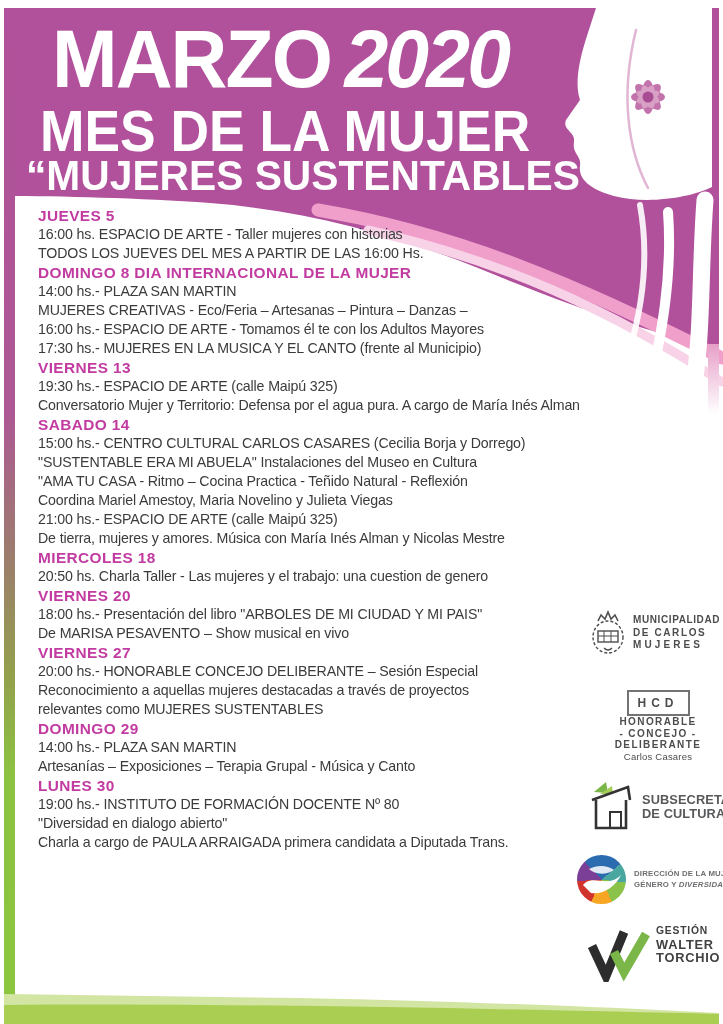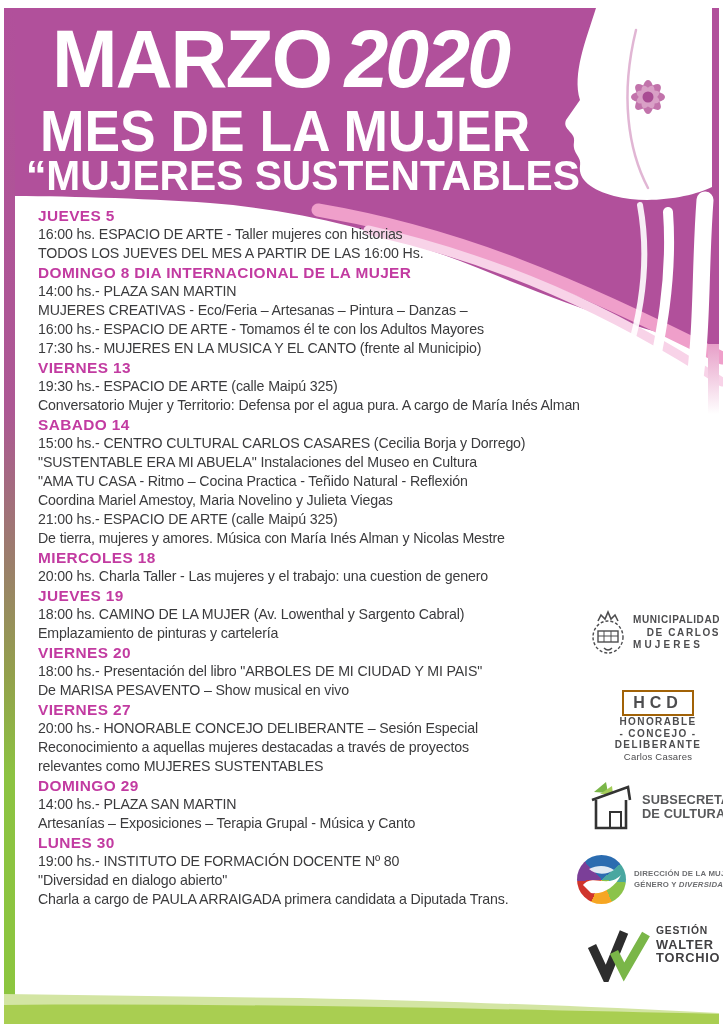--- a/index.html
+++ b/index.html
@@ -23,25 +23,25 @@
   
   .events{position:absolute;left:38px;top:206px;width:655px;z-index:2;}
   .event-day{height:19px;line-height:19px;font-size:15.4px;font-weight:bold;
              color:var(--day-pink,#c23ba1);letter-spacing:0.4px;white-space:nowrap;}
   .event-line{height:19px;line-height:19px;font-size:14.2px;
               color:var(--body-text,#3b3b3d);letter-spacing:-0.15px;white-space:nowrap;}
   
   .logo{position:absolute;z-index:2;color:var(--logo-gray,#4d4d4f);}
   .logo-muni{left:590px;top:608px;display:flex;align-items:center;gap:7px;}
   .logo-muni .txt{font-size:10px;font-weight:600;line-height:12.5px;letter-spacing:0.6px;}
-  .logo-muni .txt .l2{letter-spacing:1.6px;text-align:right;}
+  .logo-muni .txt .l2{letter-spacing:1.6px;}
   .logo-muni .txt .l3{letter-spacing:3.1px;}
   .logo-hcd{left:608px;top:690px;width:100px;text-align:center;}
-  .hcd-box{display:inline-block;border:2px solid #a16207;padding:0 9px;
-           font-size:16px;font-weight:600;letter-spacing:5px;line-height:22px;}
+  .hcd-box{display:inline-block;border:2px solid #737373;padding:0 9px;
+           font-size:12px;font-weight:600;letter-spacing:5px;line-height:22px;}
   .hcd-line{font-size:10px;font-weight:600;letter-spacing:1.4px;line-height:11.5px;}
   .hcd-sub{font-size:9.5px;letter-spacing:0.2px;line-height:12px;}
   .logo-cult{left:586px;top:780px;display:flex;align-items:center;gap:6px;}
   .logo-cult .txt{font-size:12.8px;font-weight:bold;line-height:14.5px;
                   color:#58595b;letter-spacing:0.1px;}
   .logo-mujer{left:577px;top:855px;display:flex;align-items:center;gap:8px;}
   .mujer-disc{position:relative;width:49px;height:49px;border-radius:50%;
     background:conic-gradient(#2b6cb0 0 14%,#49a7a0 14% 27%,#8bc34a 27% 43%,
                #f6a623 43% 57%,#d0342c 57% 74%,#7b3f98 74% 88%,#2b6cb0 88% 100%);}
   .mujer-disc svg{position:absolute;left:0;top:0;}
@@ -136,26 +136,21 @@
         <div class="event-day">SABADO 14</div>
         <div class="event-line">15:00 hs.- CENTRO CULTURAL CARLOS CASARES (Cecilia Borja y Dorrego)</div>
         <div class="event-line">"SUSTENTABLE ERA MI ABUELA" Instalaciones del Museo en Cultura</div>
         <div class="event-line">"AMA TU CASA  - Ritmo – Cocina Practica - Teñido Natural - Reflexión</div>
         <div class="event-line">Coordina Mariel Amestoy, Maria Novelino y Julieta Viegas</div>
         <div class="event-line">21:00 hs.-  ESPACIO DE ARTE (calle Maipú 325)</div>
         <div class="event-line">De tierra, mujeres y amores. Música con María Inés Alman y Nicolas Mestre</div>
       </div>
       <div class="event">
         <div class="event-day">MIERCOLES 18</div>
-        <div class="event-line">20:00 hs. Charla Taller - Las mujeres y el trabajo: una cuestion de genero</div>
-      </div>
-      <div class="event">
-        <div class="event-day">JUEVES 19</div>
-        <div class="event-line">18:00 hs. CAMINO DE LA MUJER (Av. Lowenthal y Sargento Cabral)</div>
-        <div class="event-line">Emplazamiento de pinturas y cartelería</div>
+        <div class="event-line">20:50 hs. Charla Taller - Las mujeres y el trabajo: una cuestion de genero</div>
       </div>
       <div class="event">
         <div class="event-day">VIERNES 20</div>
         <div class="event-line">18:00 hs.- Presentación del libro "ARBOLES DE MI CIUDAD Y MI PAIS"</div>
         <div class="event-line">De MARISA PESAVENTO – Show musical en vivo</div>
       </div>
       <div class="event">
         <div class="event-day">VIERNES 27</div>
         <div class="event-line">20:00 hs.- HONORABLE CONCEJO DELIBERANTE – Sesión Especial</div>
         <div class="event-line">Reconocimiento a aquellas mujeres destacadas a través de proyectos</div>

